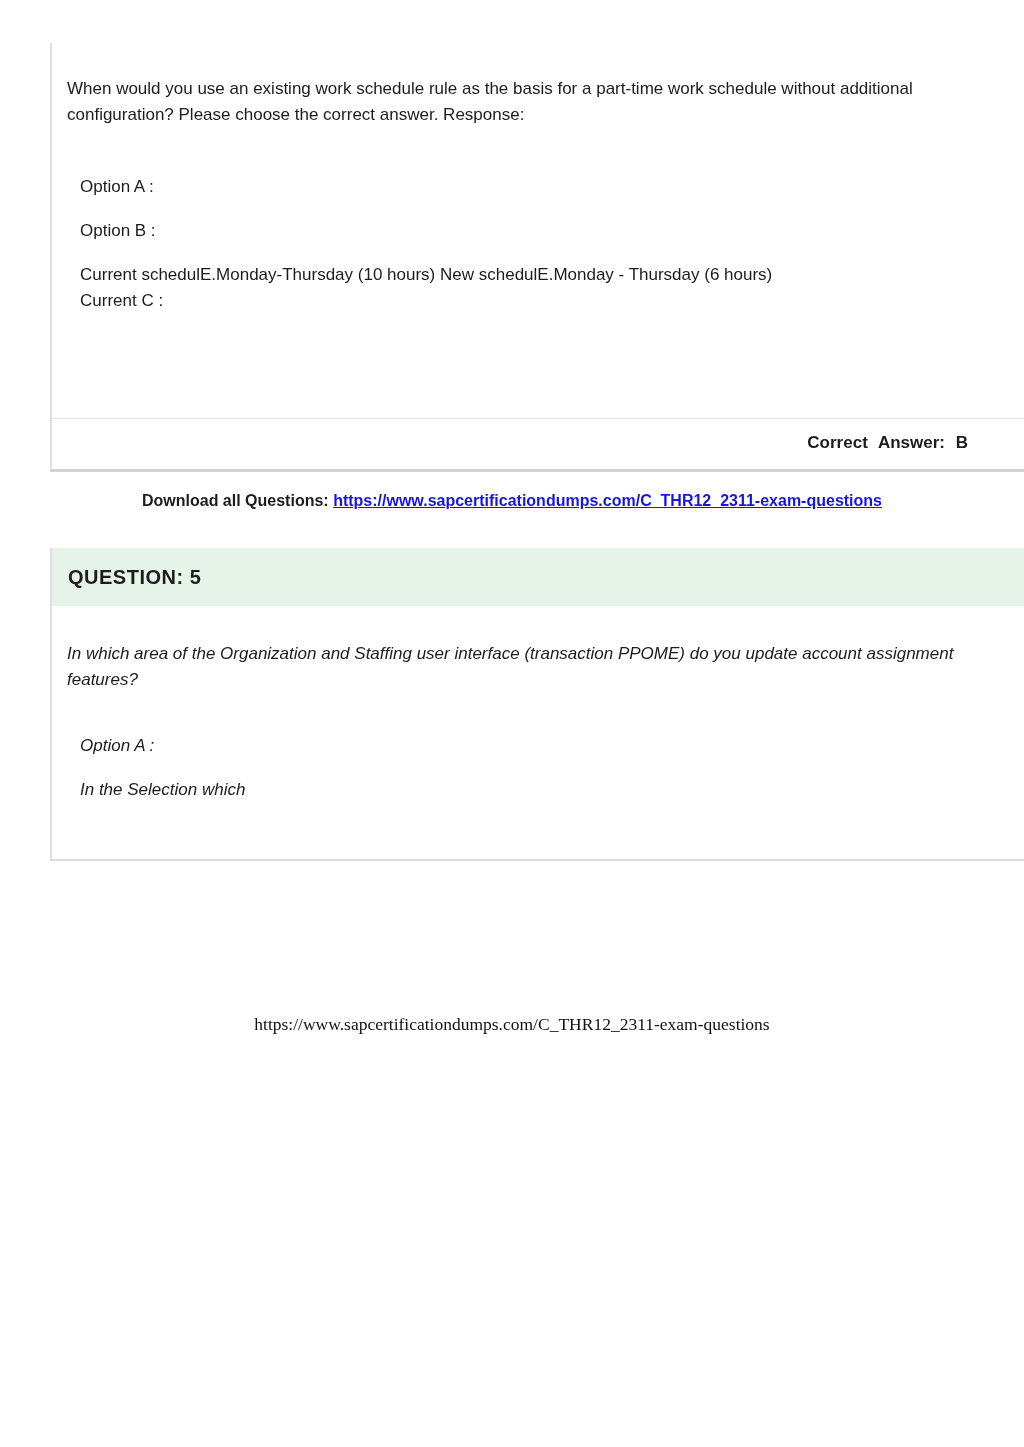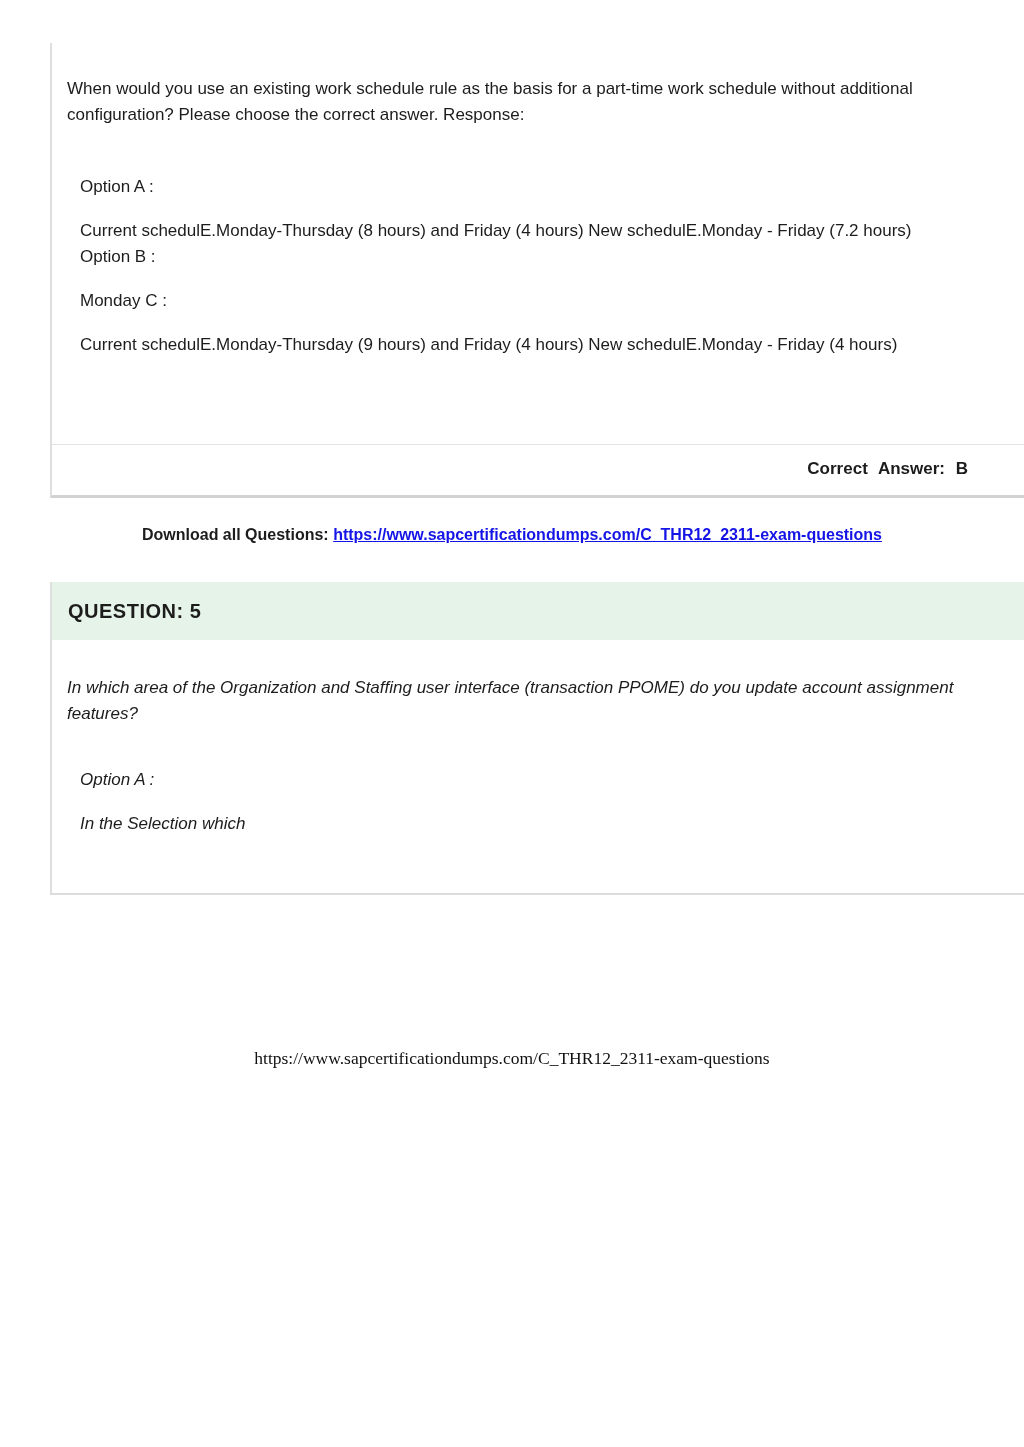--- a/index.html
+++ b/index.html
@@ -36,21 +36,21 @@
   .answer-row {
     border-top: 1px solid #e3e3e3;
     padding: 11px 60px 13px 15px;
     text-align: right;
     font-weight: bold;
     font-size: 17px;
     line-height: 26px;
     word-spacing: 6px;
   }
   .download-line {
-    margin-top: 24px;
+    margin-top: 16px;
     width: 1024px;
     text-align: center;
     font-size: 16px;
     line-height: 26px;
     font-weight: bold;
   }
   .download-link {
     color: #1414e6;
     text-decoration: underline;
     cursor: pointer;
@@ -82,30 +82,29 @@
 </style>
 </head>
 <body>
 
 <div class="qcard" id="card1">
   <div class="card-body">
     <p class="question-text">When would you use an existing work schedule rule as the basis for a part-time work schedule without additional configuration? Please choose the correct answer. Response:</p>
 
     <div class="option first">
       <div class="option-label">Option A :</div>
-      <div class="option-text">Current schedulE.Monday-Thursday (8 hours) and Friday (4 hours) New schedulE.Monday - Friday (7.2 hours)</div>
     </div>
 
     <div class="option">
       <div class="option-label">Option B :</div>
+      <div class="option-text">Current schedulE.Monday-Thursday (10 hours) New schedulE.Monday - Thursday (6 hours)</div>
     </div>
 
     <div class="option">
-      <div class="option-label">Monday C :</div>
-      <div class="option-text">Current schedulE.Monday-Thursday (9 hours) and Friday (4 hours) New schedulE.Monday - Friday (4 hours)</div>
+      <div class="option-label">Current C :</div>
     </div>
 
     <div class="option">
     </div>
   </div>
 
   <div class="answer-row">
     <span>Correct Answer:</span>
     <span>B</span>
   </div>

